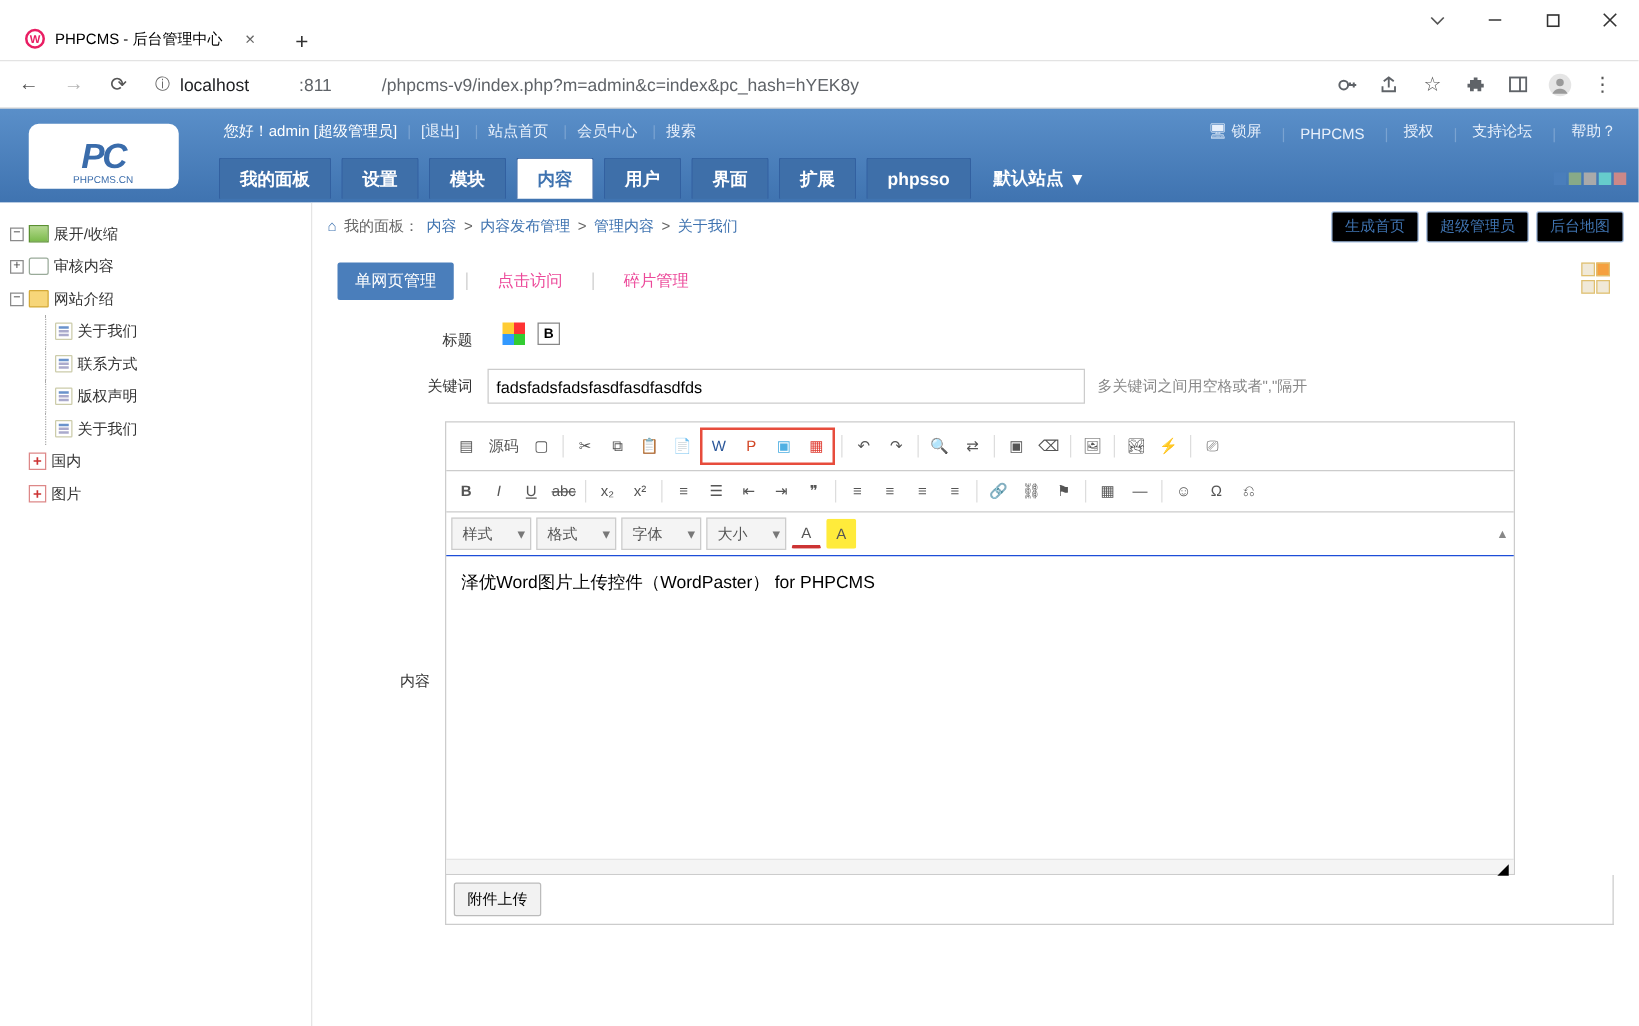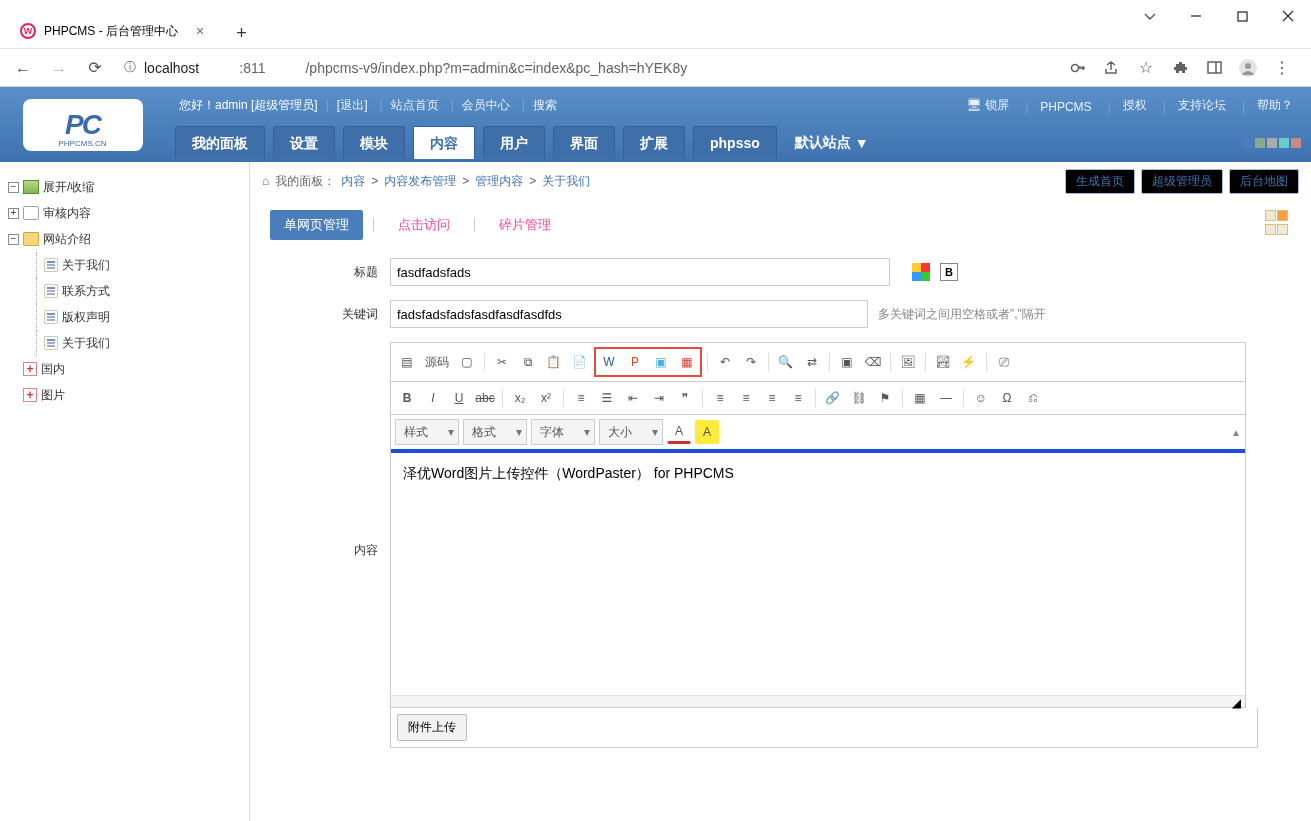--- a/index.html
+++ b/index.html
@@ -91,24 +91,24 @@
 
 
 .editor { border: 1px solid #ccc; width: 856px; background: #fff; }
 .toolbar { border-bottom: 1px solid #ccc; padding: 4px; display: flex; flex-wrap: wrap; gap: 2px; align-items: center; }
 .tb-btn { width: 24px; height: 24px; display: inline-flex; align-items: center; justify-content: center; color: #555; cursor: pointer; border: 1px solid transparent; font-size: 12px; border-radius: 2px; }
 .tb-sep { width: 1px; height: 18px; background: #ddd; margin: 0 3px; }
 .tb-text { font-size: 12px; color: #555; padding: 0 4px; }
 .tb-select { height: 26px; padding: 0 18px 0 8px; border: 1px solid #ccc; background: #f4f4f4; color: #555; font-size: 12px; position: relative; display: inline-flex; align-items: center; min-width: 64px; }
 .tb-select::after { content: "▾"; position: absolute; right: 4px; color: #777; }
 .highlight-box { border: 2px solid #e74c3c; padding: 1px; display: inline-flex; gap: 2px; }
-.toolbar2 { border-bottom: 4px solid #1d4ed8; padding: 4px; display: flex; gap: 4px; align-items: center; text-align: right; }
+.toolbar2 { border-bottom: 1px solid #1d4ed8; padding: 4px; display: flex; gap: 4px; align-items: center; text-align: right; }
 .editor-body { height: 242px; padding: 12px; font-size: 14px; }
 .editor-footer { height: 12px; background: #f4f4f4; border-top: 1px solid #e5e5e5; text-align: right; padding: 0 4px; }
-.attach-row { border-top: 1px solid #ccc; padding: 6px; border: 1px solid #ccc; border-top: none; width: 868px; }
+.attach-row { border-top: 1px solid #ccc; padding: 6px; border: 1px solid #ccc; border-top: none; width: 935px; }
 .attach-btn { padding: 4px 10px; border: 1px solid #bbb; background: #f2f2f2; border-radius: 2px; font-size: 12px; cursor: pointer; }
 
 svg { display: block; }
 </style>
 </head>
 <body>
 
 <div class="browser-chrome">
   <div class="title-bar">
     <div class="tab">
@@ -312,24 +312,20 @@
               <span></span>
               <span class="ar"></span>
               <span></span>
               <span></span>
             </div>
         </div>
 
         <div class="form-row">
           <div class="form-label">标题</div>
           <div class="form-ctrl">
-            <div>
-              <input class="text-input title-input" value="fasdfadsfads" style="">
-              <div class="ruler"></div>
-            </div>
             <span class="title-tools">
               <span class="ttool grid"></span>
               <span class="ttool">B</span>
             </span>
           </div>
         </div>
 
         <div class="form-row">
           <div class="form-label">关键词</div>
           <div class="form-ctrl">

